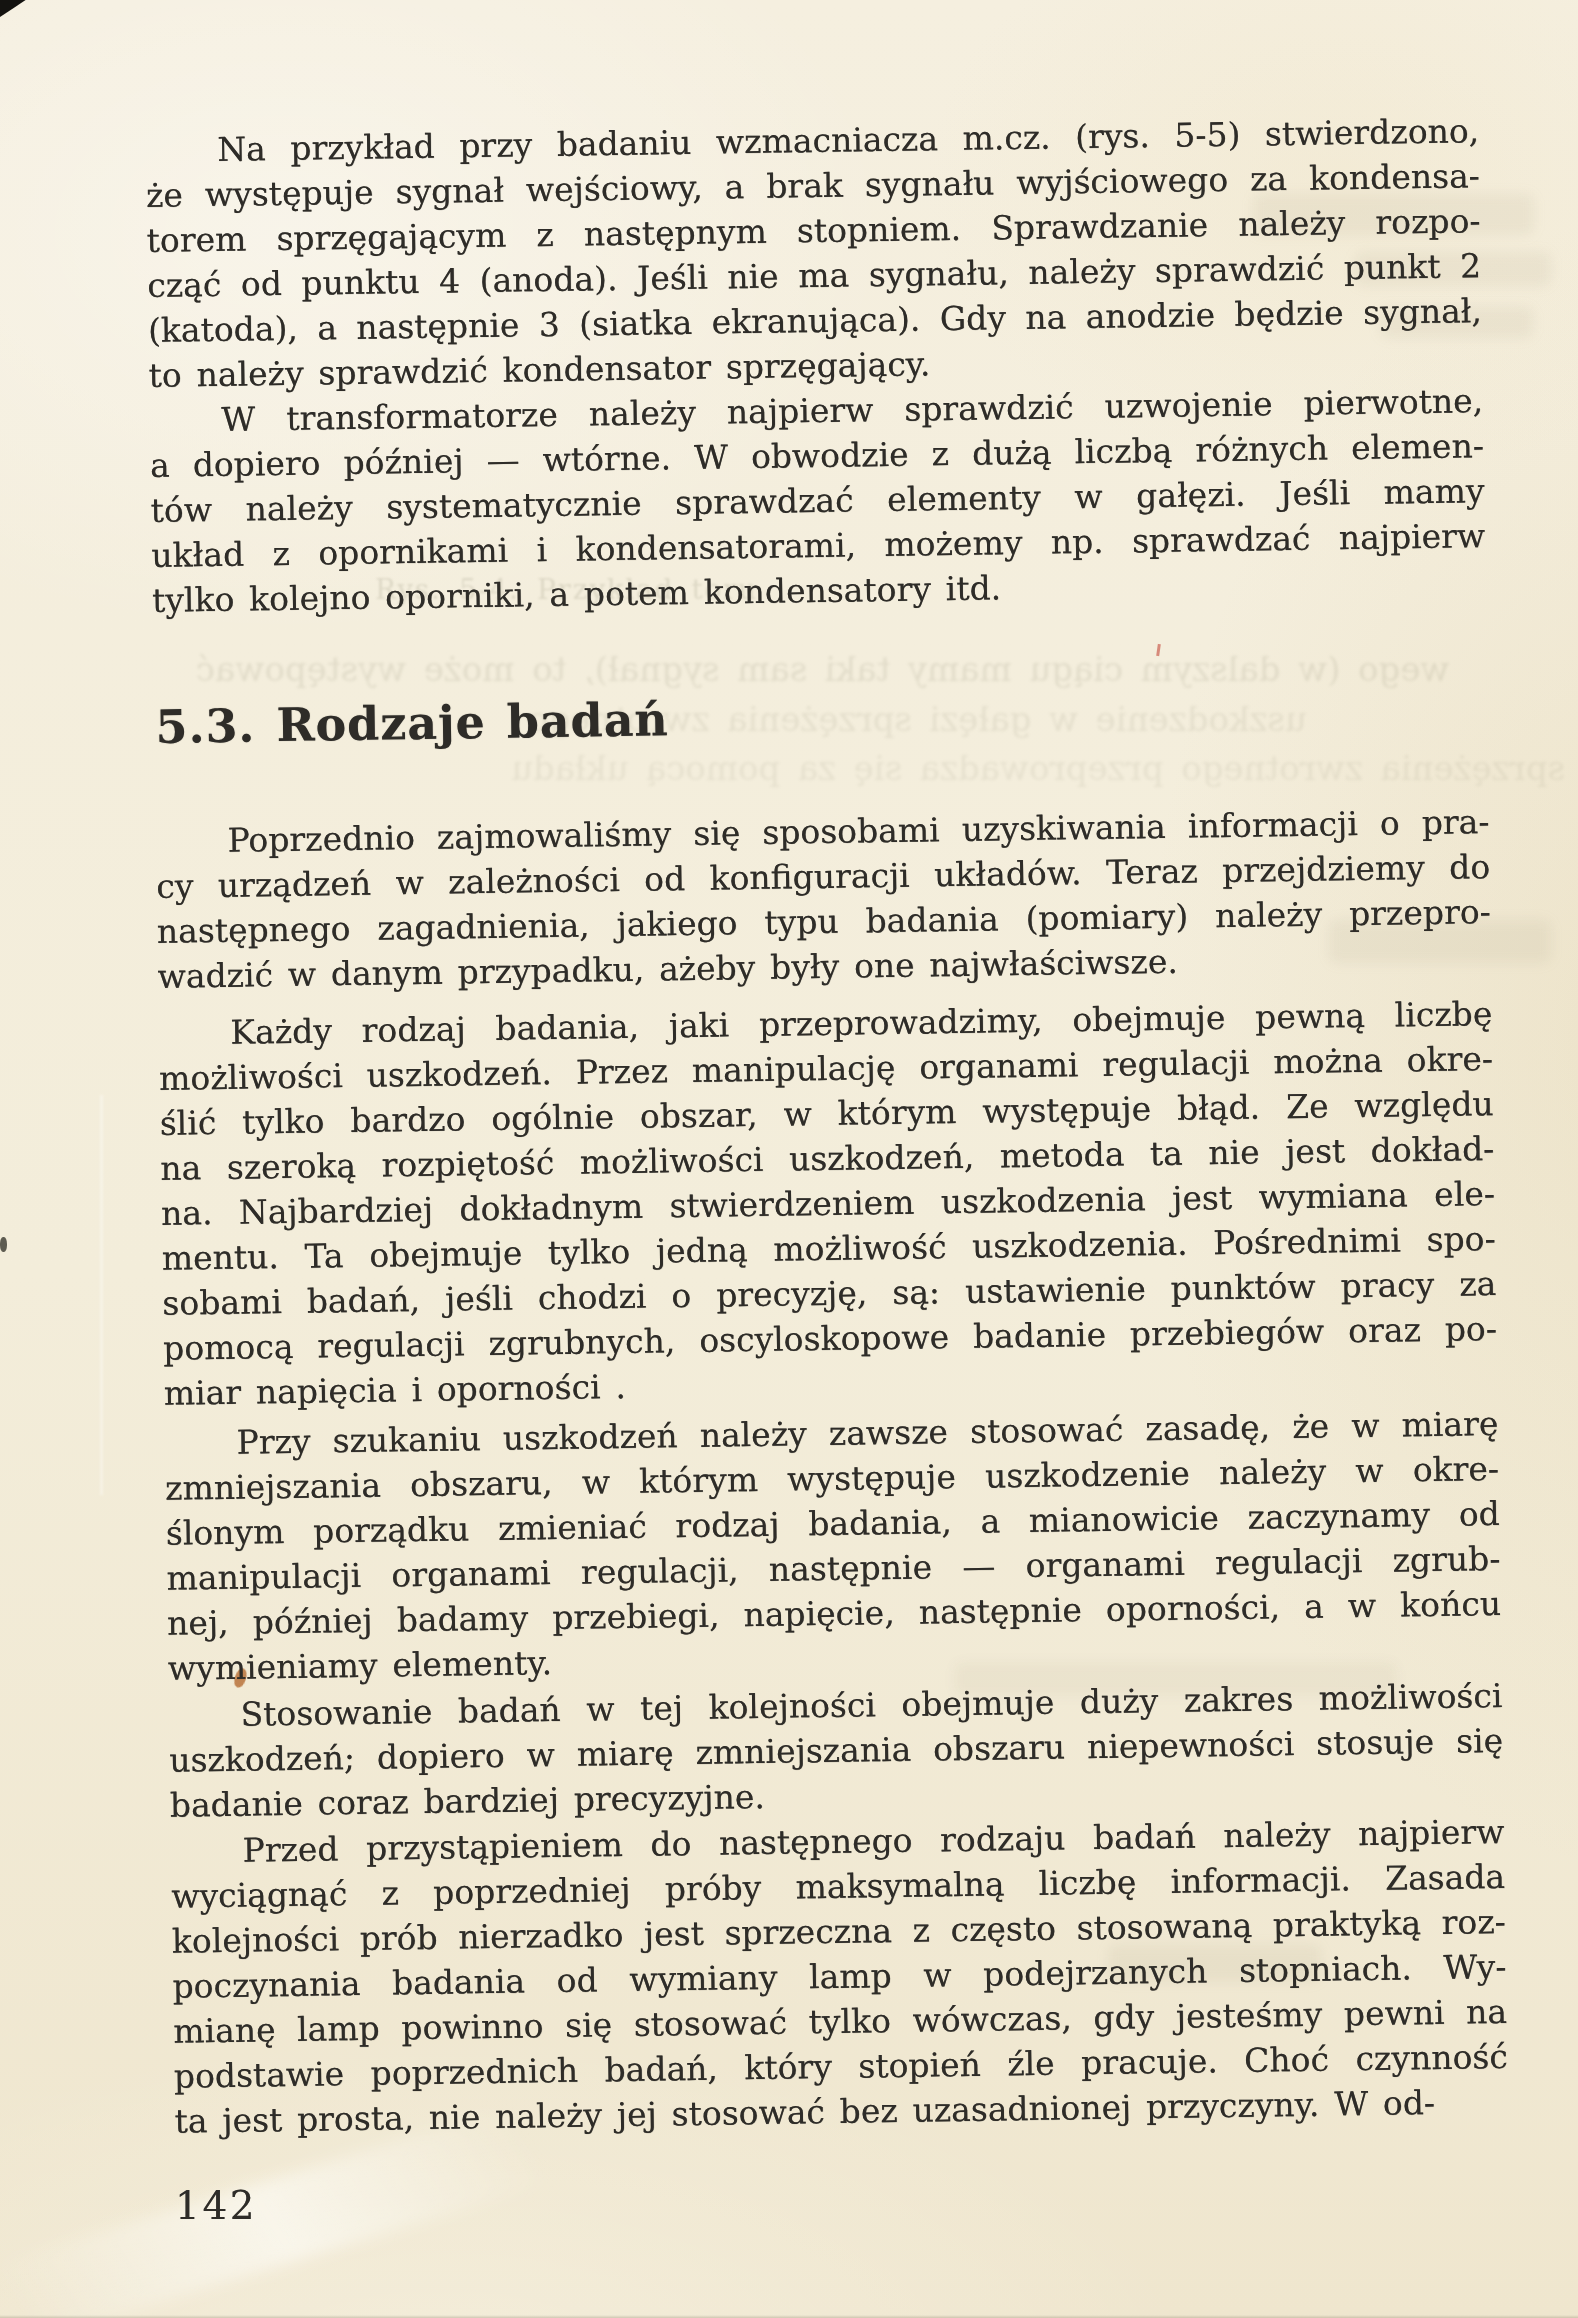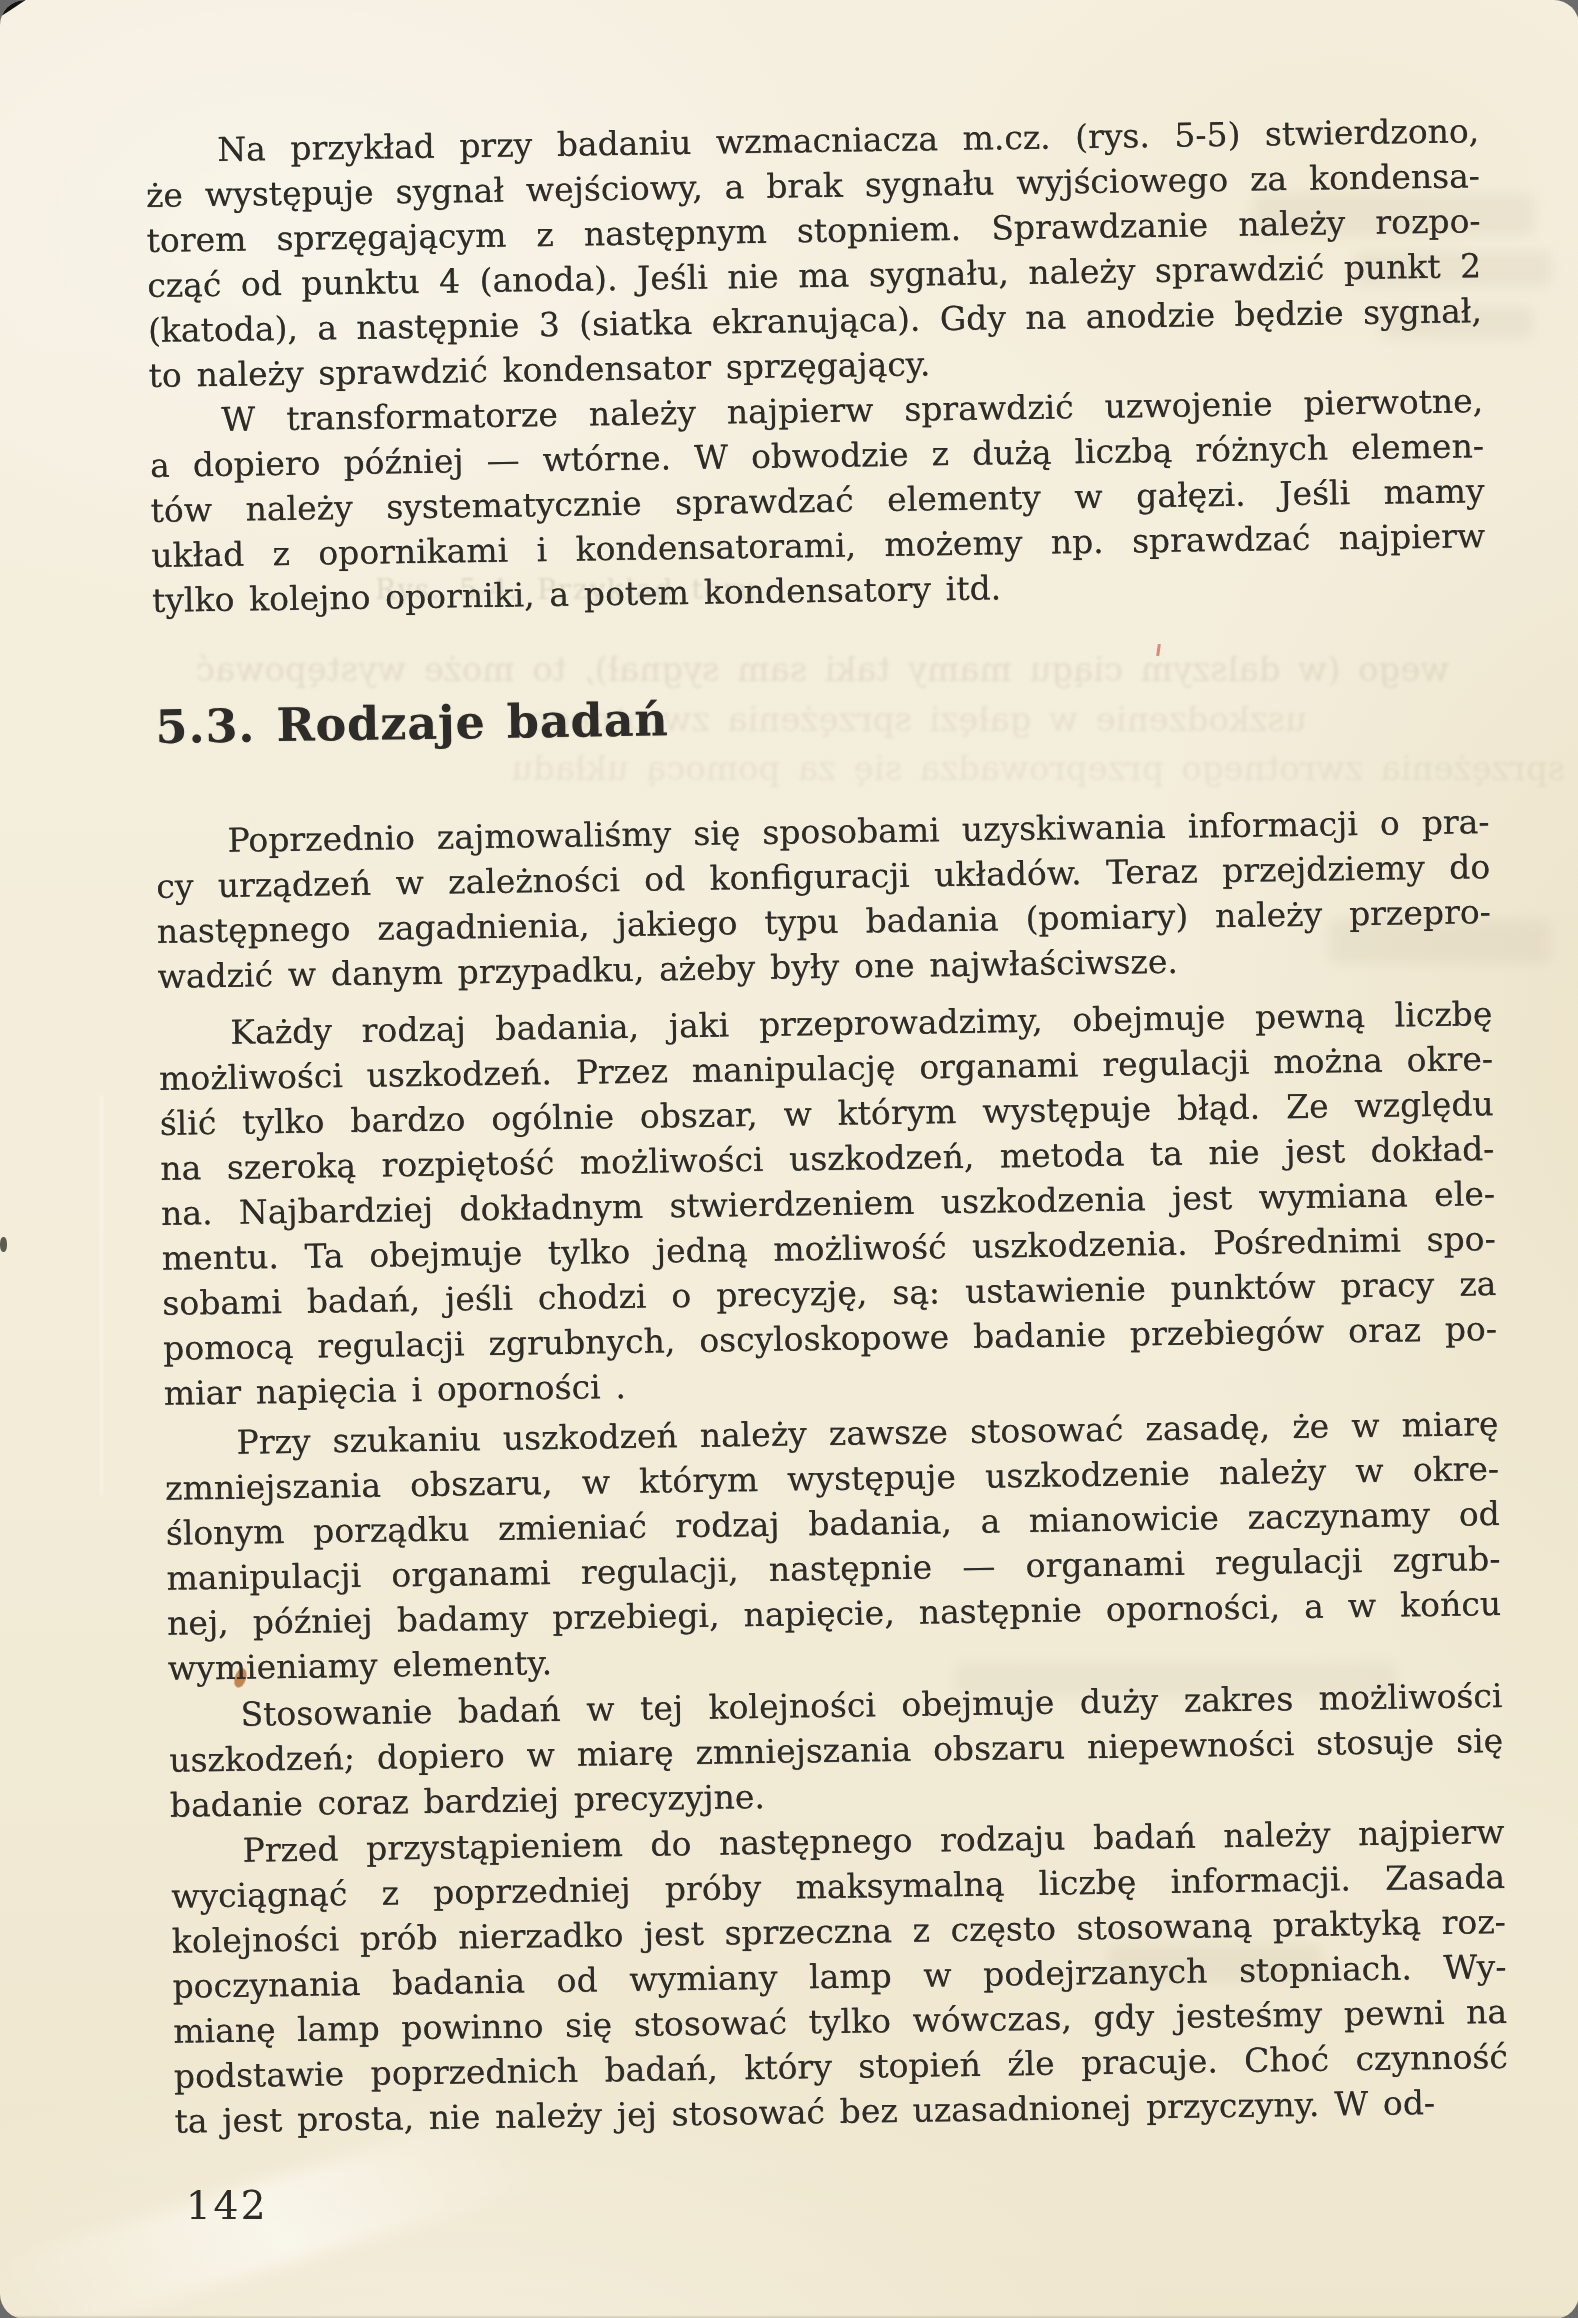--- a/index.html
+++ b/index.html
@@ -9,21 +9,20 @@
     margin:0 auto;
     overflow:hidden;
     font-family:"DejaVu Serif","Liberation Serif",serif;
     color:#2e2c28;
     background:
       radial-gradient(1023px 682px at 18% 10%, rgba(255,255,255,0.35), transparent 60%),
       radial-gradient(767px 1278px at 104% 45%, rgba(213,191,140,0.22), transparent 65%),
       radial-gradient(1278px 596px at 28% 103%, rgba(255,255,248,0.30), transparent 60%),
       radial-gradient(596px 426px at 85% 8%, rgba(236,222,185,0.25), transparent 70%),
       linear-gradient(180deg,#f5efdf 0%,#f3edda 55%,#efe6ce 100%);
-    border-radius: 25px;
   }
   
   .text-block{
     position:absolute;left:145px;top:128px;width:1334px;
     transform:rotate(-0.85deg);transform-origin:0 0;
     font-size:33px;
     word-spacing:4.3px;
     text-shadow:0 0 0.5px rgba(46,44,40,0.55), 0.4px 0.4px 0 rgba(46,44,40,0.18);
   }
   .para{margin:0;}
@@ -38,21 +37,21 @@
   }
   .tline-first{padding-left:72px;}
   .tline-plast{text-align-last:left;}
   .section-heading{
     font-size:46px;font-weight:bold;letter-spacing:0.9px;
     margin:78px 0 65px 1.7px;
     line-height:53px;
     text-shadow:0 0 0.9px rgba(46,44,40,0.5);
   }
   .page-number{
-    position:absolute;left:186px;top:2183px;
+    position:absolute;left:175px;top:2183px;
     font-size:39px;letter-spacing:2.6px;
     text-shadow:0 0 0.5px rgba(46,44,40,0.5);
   }
   
   .ghost{
     position:absolute;white-space:nowrap;
     color:#8f8c74;font-size:34px;
     filter:blur(1.7px);opacity:0.18;
     word-spacing:6.8px;
   }

